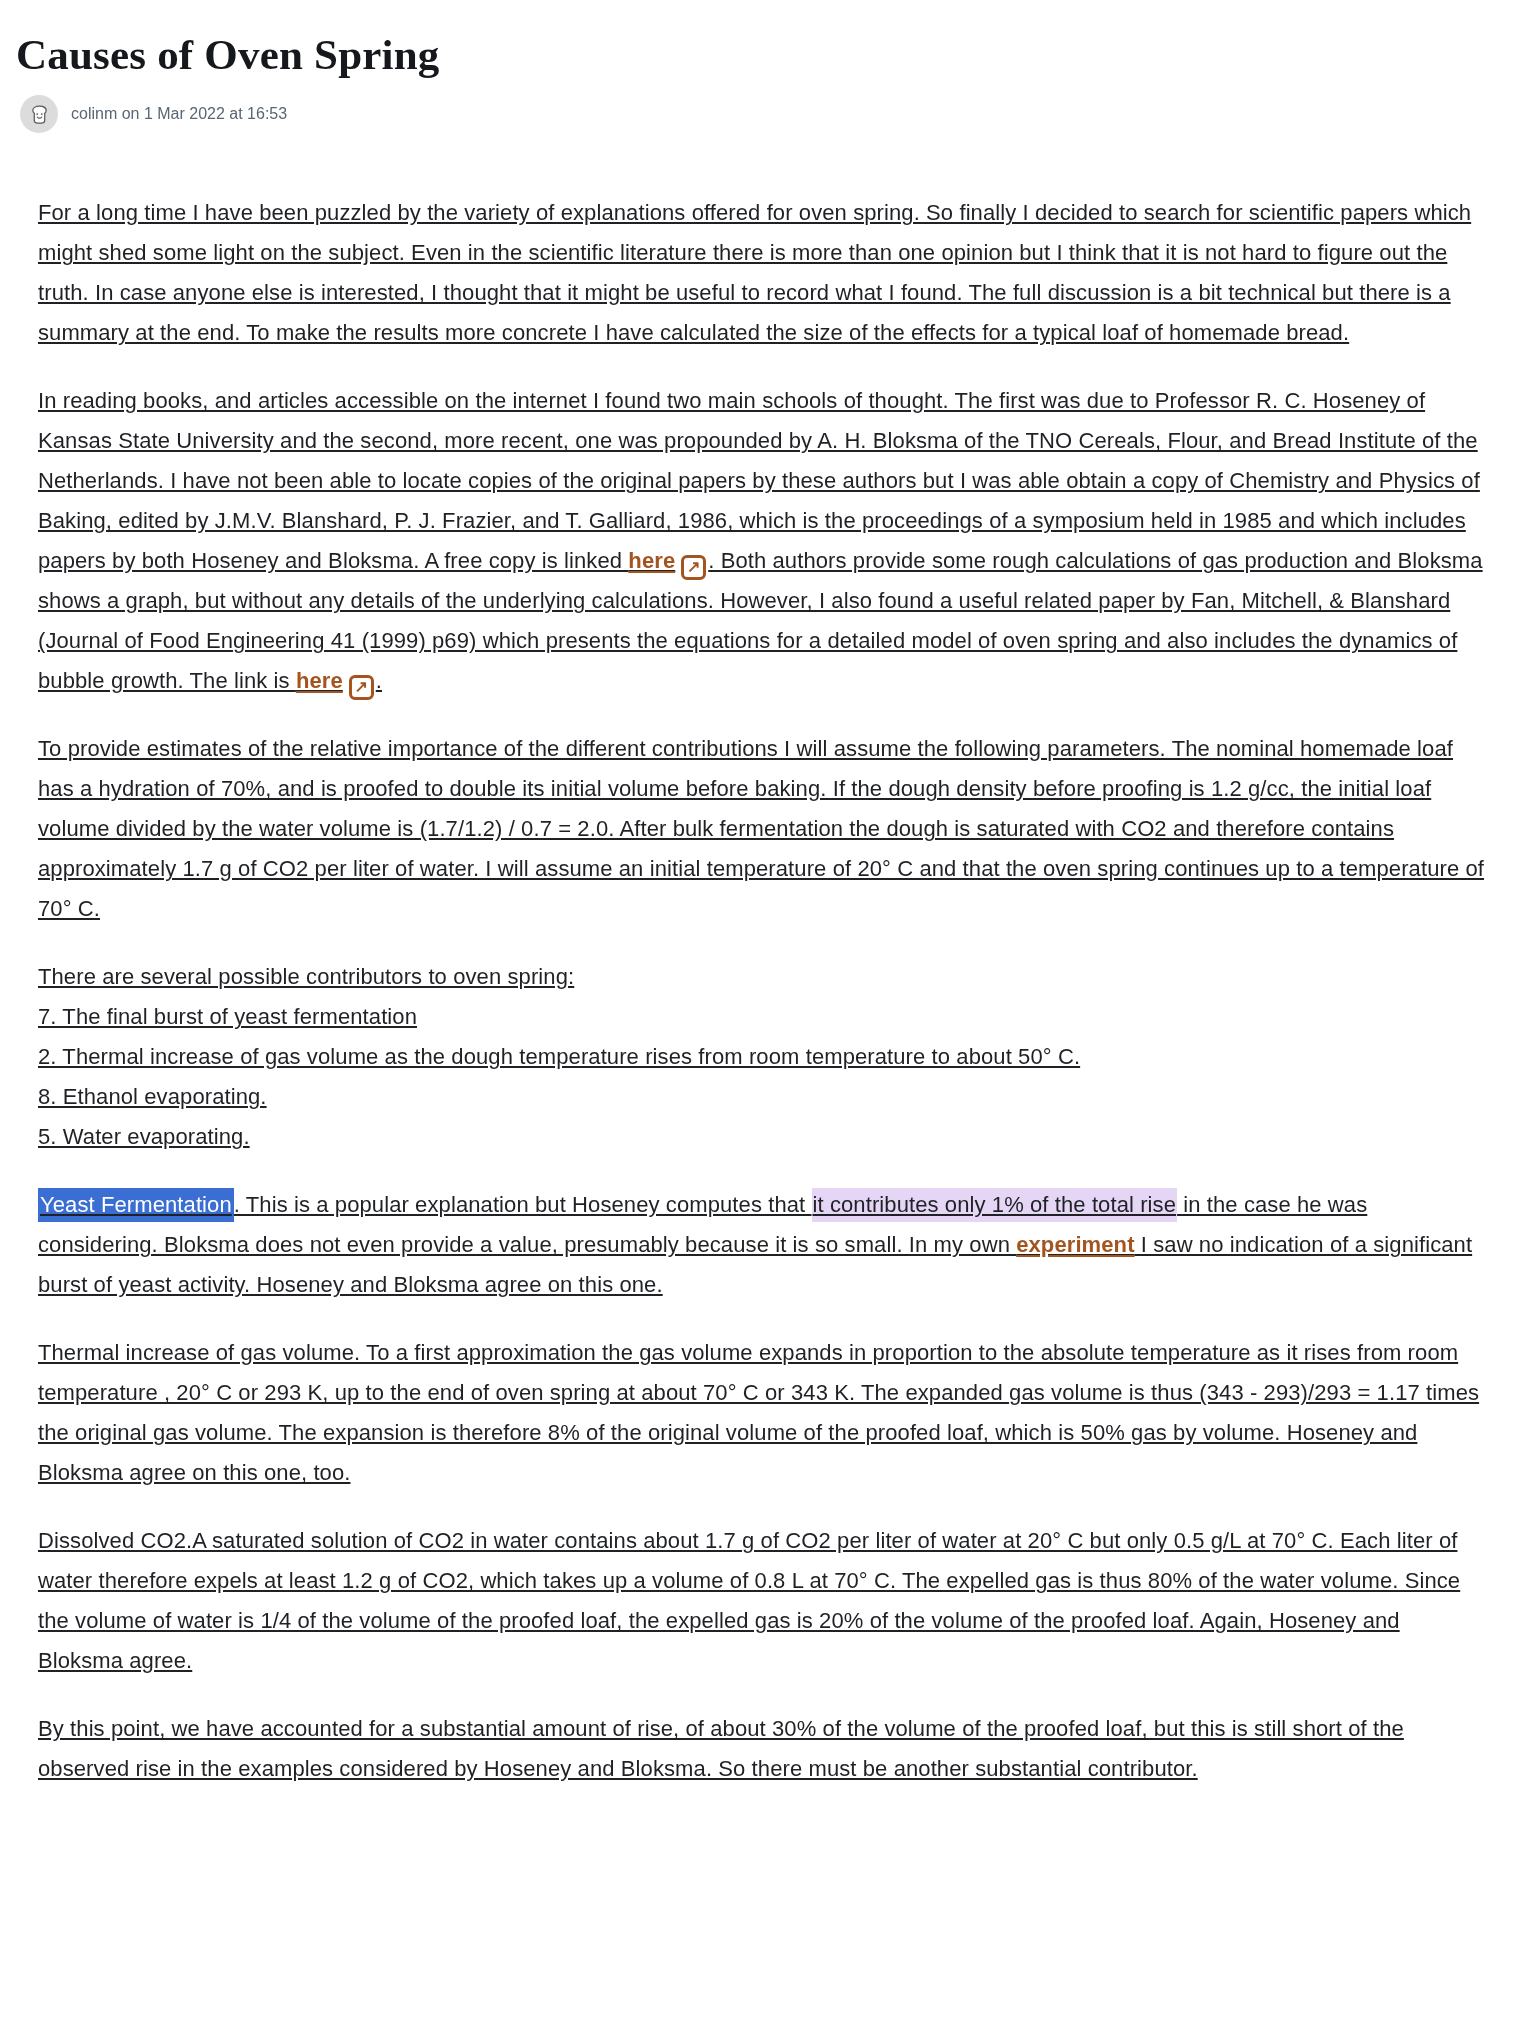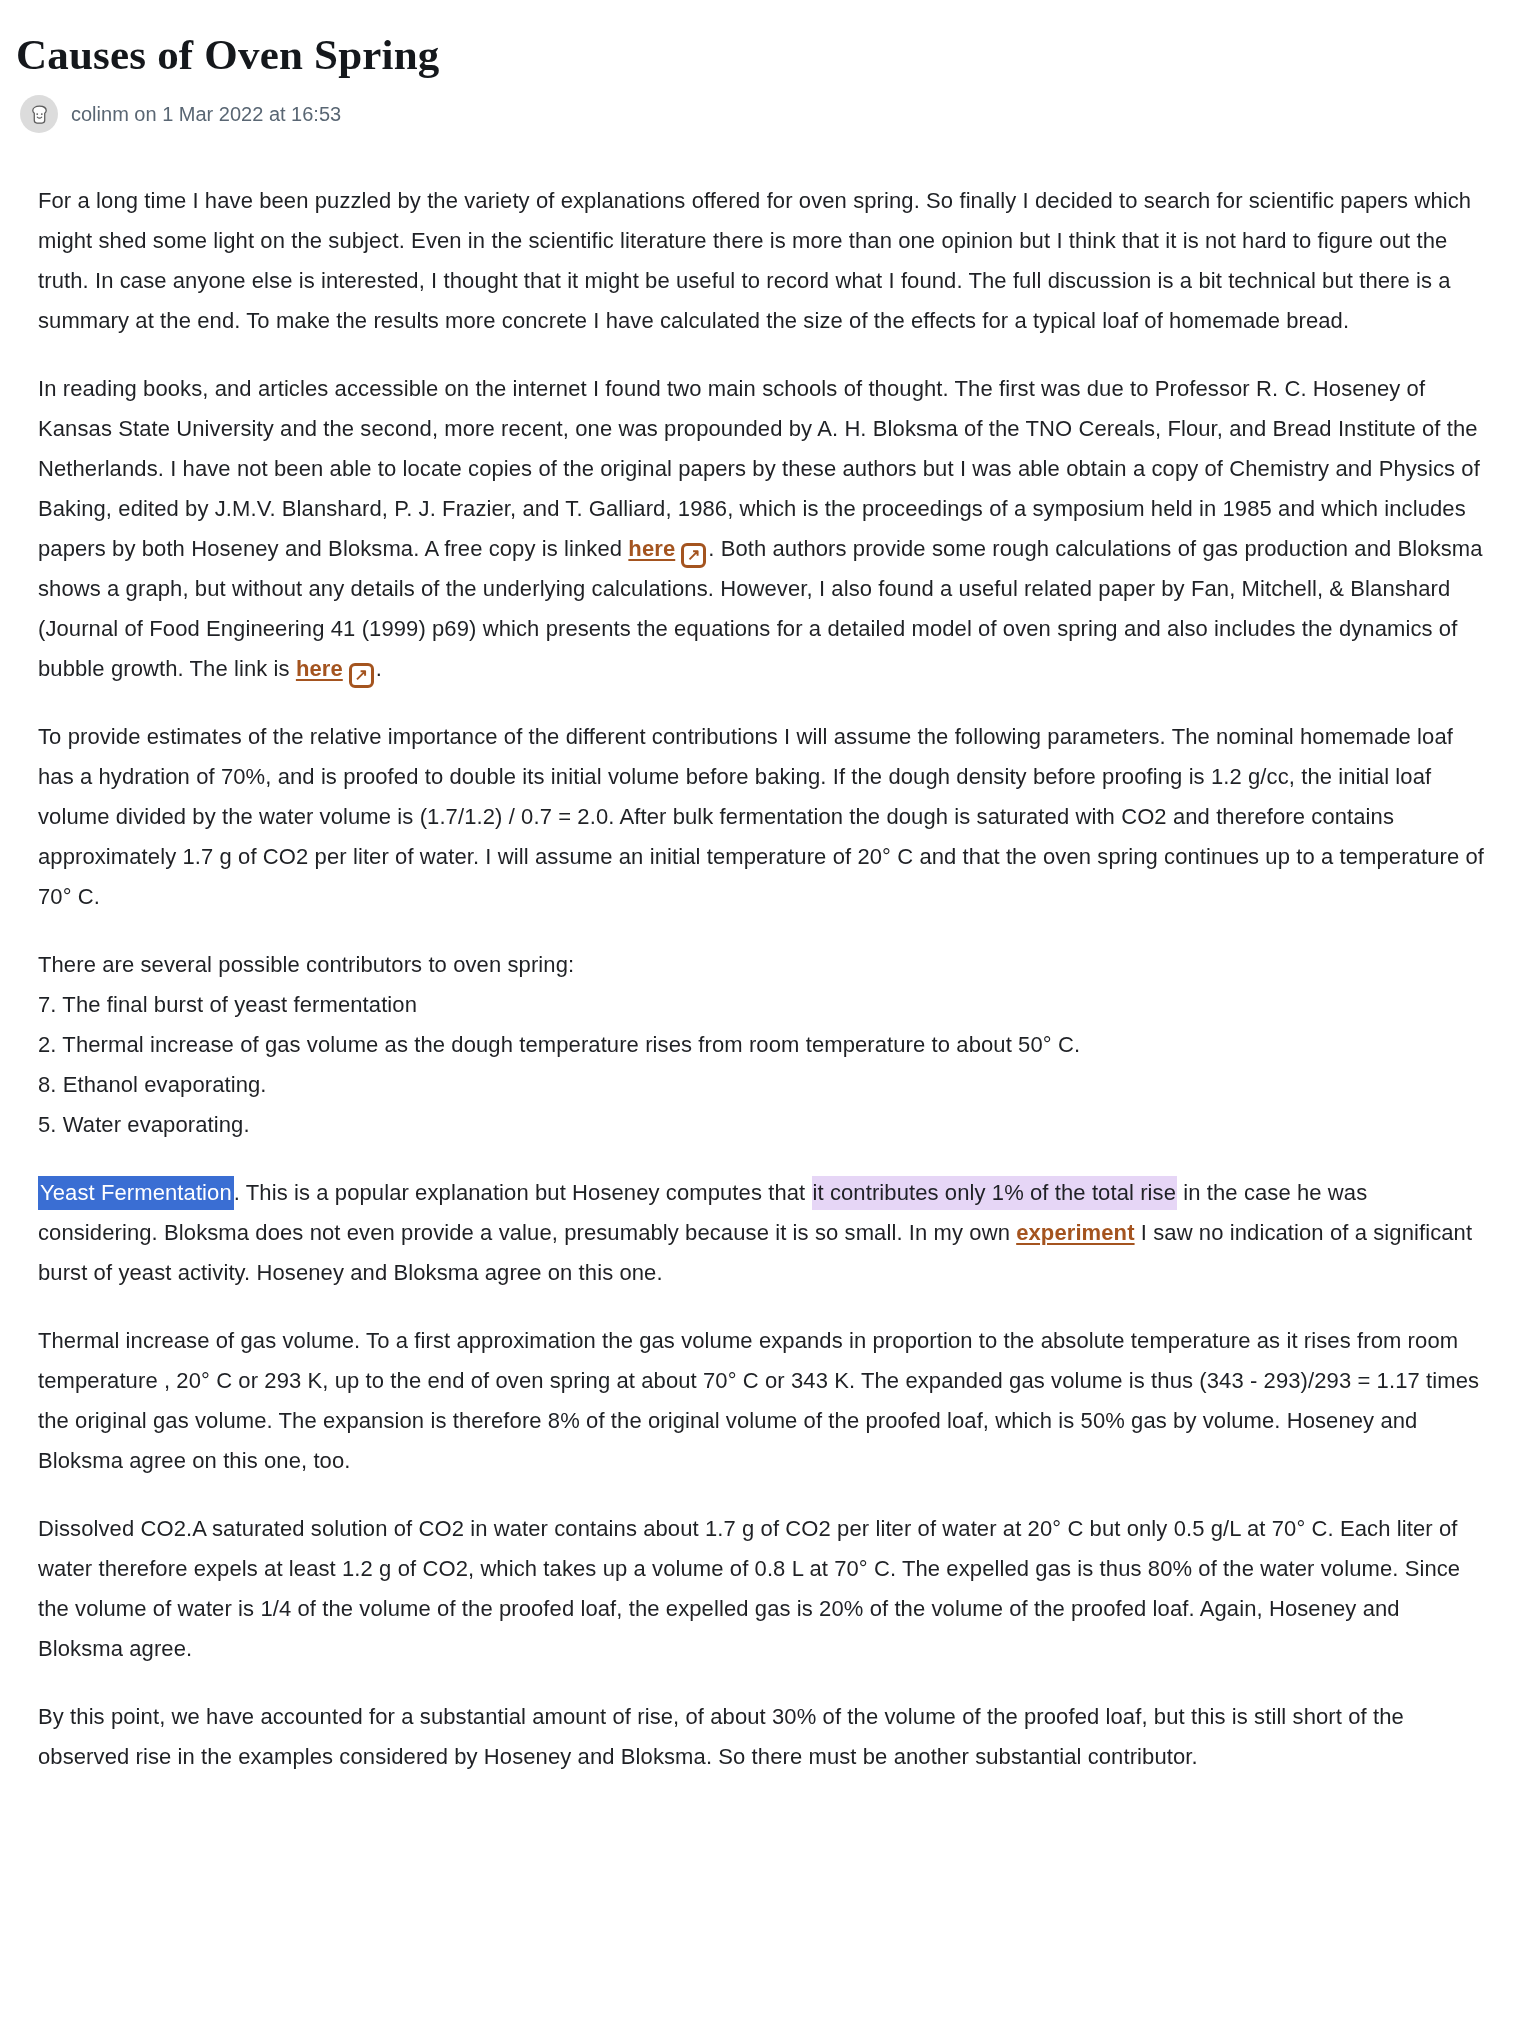--- a/index.html
+++ b/index.html
@@ -42,29 +42,30 @@
     height: 38px;
     border-radius: 50%;
     background: #dcdcdc;
     display: flex;
     align-items: center;
     justify-content: center;
     flex: 0 0 auto;
     cursor: pointer;
   }
   .byline-text {
-    font-size: 20px;
+    font-size: 16px;
     color: var(--byline, #596673);
     cursor: pointer;
   }
   .post-body {
-    margin-top: 48px;
+    margin-top: 60px;
     font-size: 22px;
     line-height: 40px;
     letter-spacing: 0.1px;
+    text-decoration: underline;
   }
   .para { margin: 0 0 28px 0; }
   .para:last-child { margin-bottom: 0; }
   .line { line-height: 40px; }
   .lnk {
     color: var(--link, #a4541f);
     font-weight: 700;
     text-decoration: underline;
     text-decoration-thickness: 2px;
     text-underline-offset: 3px;

